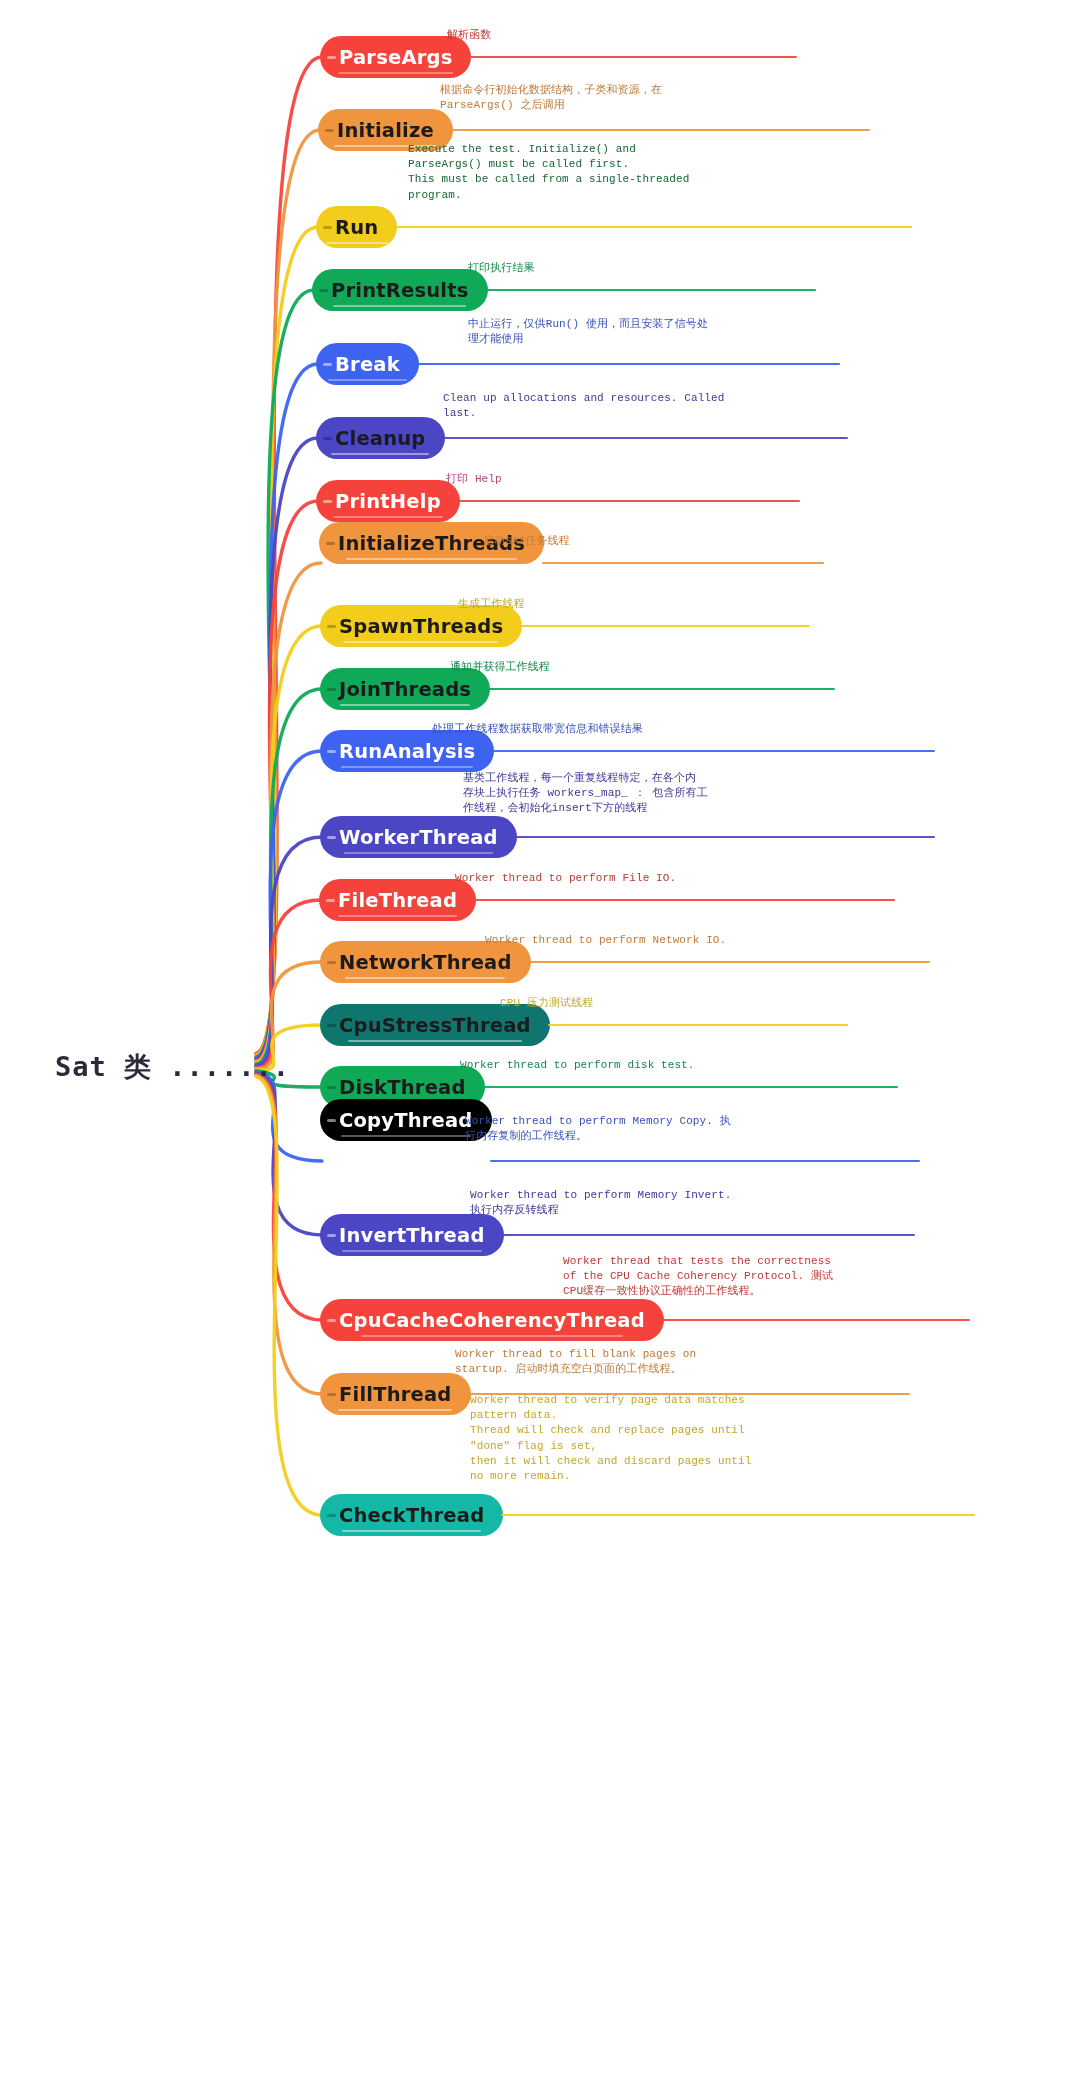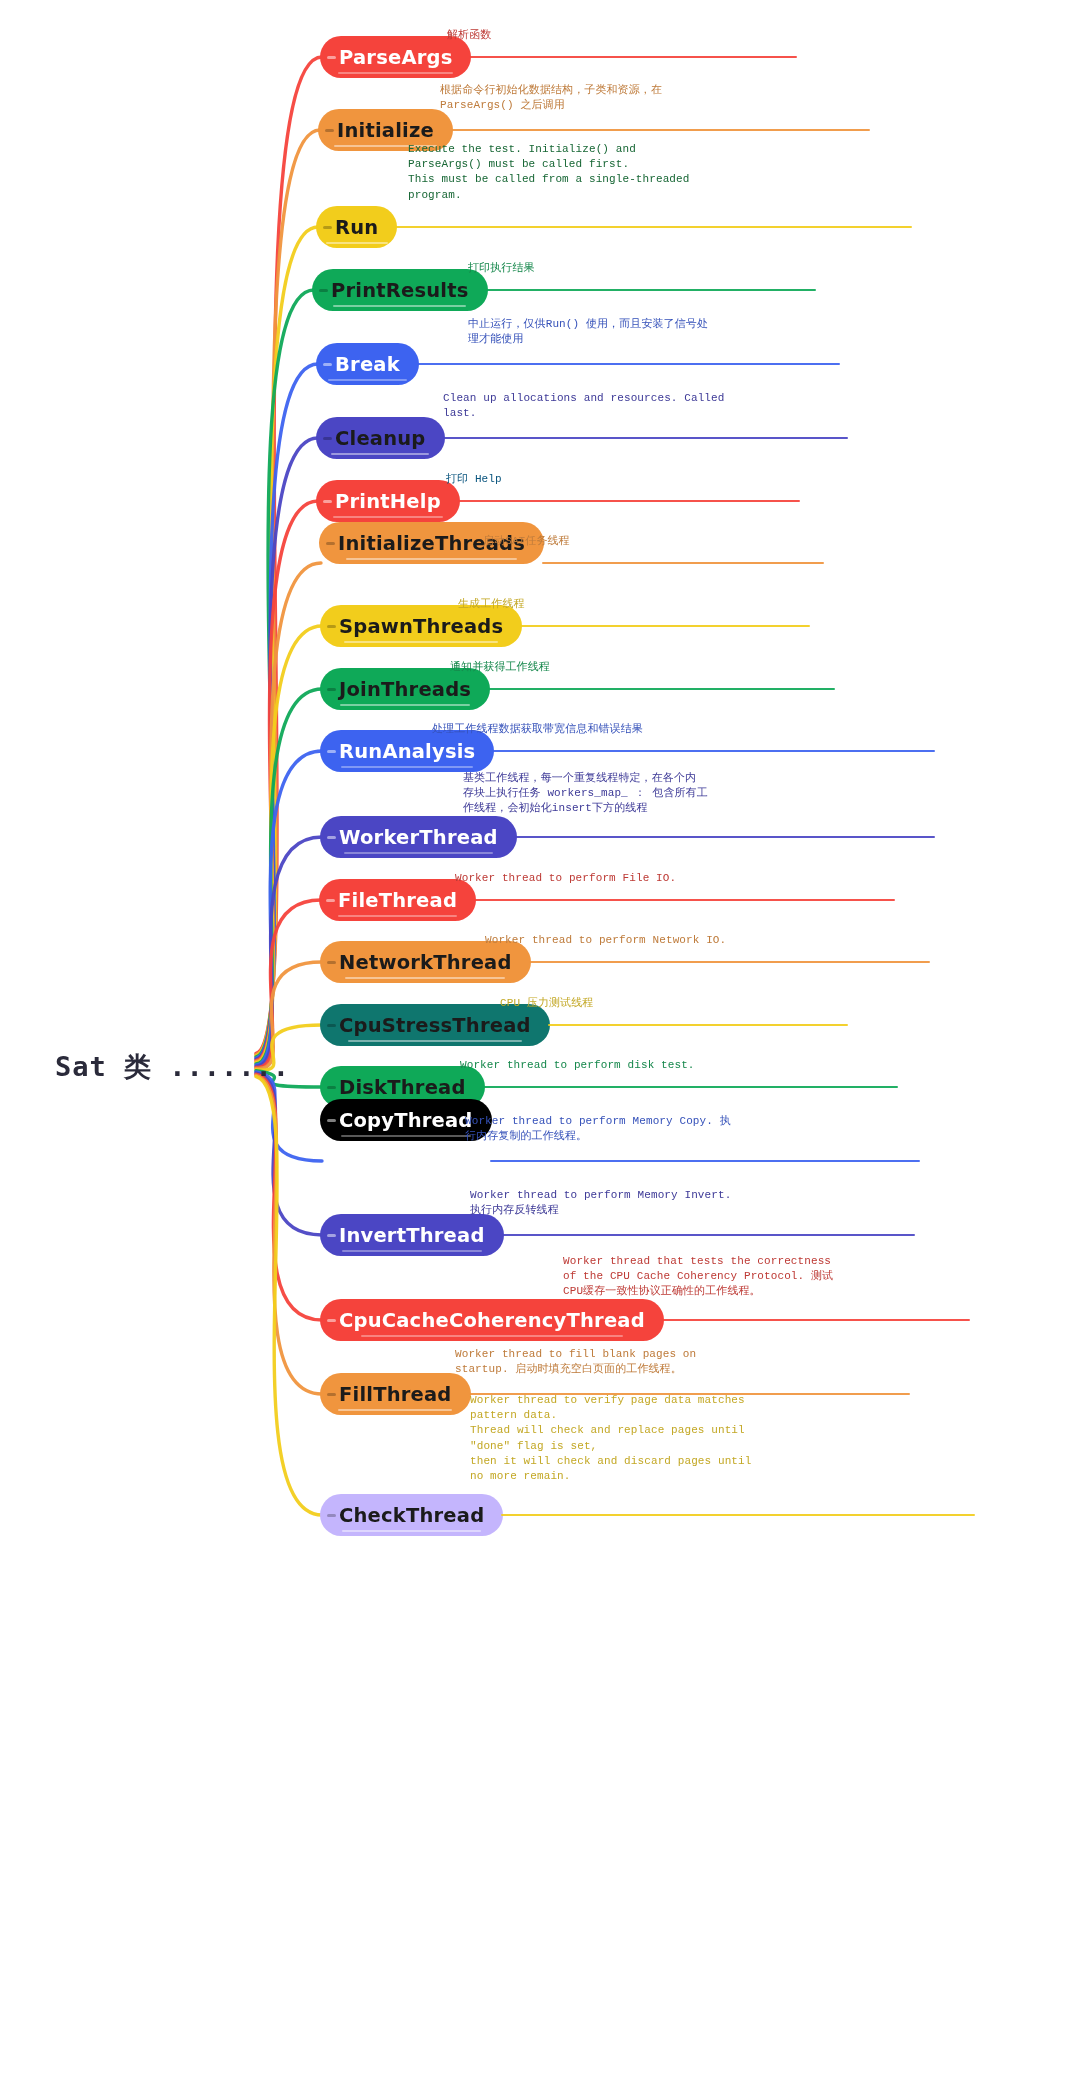--- a/index.html
+++ b/index.html
@@ -130,21 +130,21 @@
         <span>Cleanup</span>
       </div>
       <div class="anno-rule" style="left: 443px; top: 437px; width: 405px; background: rgb(75, 70, 196);"></div>
       <div class="anno" style="left: 443px; color: rgb(75, 70, 196); filter: saturate(0.9) brightness(0.82); top: 391px;">Clean up allocations and resources. Called
 last.</div>
       <div class="node" style="left: 316px; top: 501px; background: rgb(245, 67, 60); color: rgb(255, 255, 255);">
         <span class="nub"></span>
         <span>PrintHelp</span>
       </div>
       <div class="anno-rule" style="left: 458px; top: 500px; width: 342px; background: rgb(245, 67, 60);"></div>
-      <div class="anno" style="left: 446px; color: #0369a1; filter: saturate(0.9) brightness(0.82); top: 472px;">打印 Help</div>
+      <div class="anno" style="left: 446px; color: #ec4899; filter: saturate(0.9) brightness(0.82); top: 472px;">打印 Help</div>
       <div class="node dark" style="left: 319px; top: 543px; background: rgb(240, 149, 62); color: rgb(27, 27, 27);">
         <span class="nub"></span>
         <span>InitializeThreads</span>
       </div>
       <div class="anno-rule" style="left: 542px; top: 562px; width: 282px; background: rgb(240, 149, 62);"></div>
       <div class="anno" style="left: 483px; color: rgb(240, 149, 62); filter: saturate(0.9) brightness(0.82); top: 534px;">启动SAT任务线程</div>
       <div class="node dark" style="left: 320px; top: 626px; background: rgb(242, 205, 28); color: rgb(27, 27, 27);">
         <span class="nub"></span>
         <span>SpawnThreads</span>
       </div>
@@ -216,21 +216,21 @@
       <div class="anno" style="left: 563px; color: rgb(245, 67, 60); filter: saturate(0.9) brightness(0.82); top: 1254px;">Worker thread that tests the correctness
 of the CPU Cache Coherency Protocol. 测试
 CPU缓存一致性协议正确性的工作线程。</div>
       <div class="node dark" style="left: 320px; top: 1394px; background: rgb(240, 149, 62); color: rgb(27, 27, 27);">
         <span class="nub"></span>
         <span>FillThread</span>
       </div>
       <div class="anno-rule" style="left: 469px; top: 1393px; width: 441px; background: rgb(240, 149, 62);"></div>
       <div class="anno" style="left: 455px; color: rgb(240, 149, 62); filter: saturate(0.9) brightness(0.82); top: 1347px;">Worker thread to fill blank pages on
 startup. 启动时填充空白页面的工作线程。</div>
-      <div class="node dark" style="left: 320px; top: 1515px; background: #c4b5fd; color: rgb(27, 27, 27);">
+      <div class="node dark" style="left: 320px; top: 1515px; background: #14b8a6; color: rgb(27, 27, 27);">
         <span class="nub"></span>
         <span>CheckThread</span>
       </div>
       <div class="anno-rule" style="left: 501px; top: 1514px; width: 474px; background: rgb(242, 205, 28);"></div>
       <div class="anno" style="left: 470px; color: rgb(242, 205, 28); filter: saturate(0.9) brightness(0.82); top: 1393px;">Worker thread to verify page data matches
 pattern data.
  Thread will check and replace pages until
 "done" flag is set,
  then it will check and discard pages until
 no more remain.</div>

